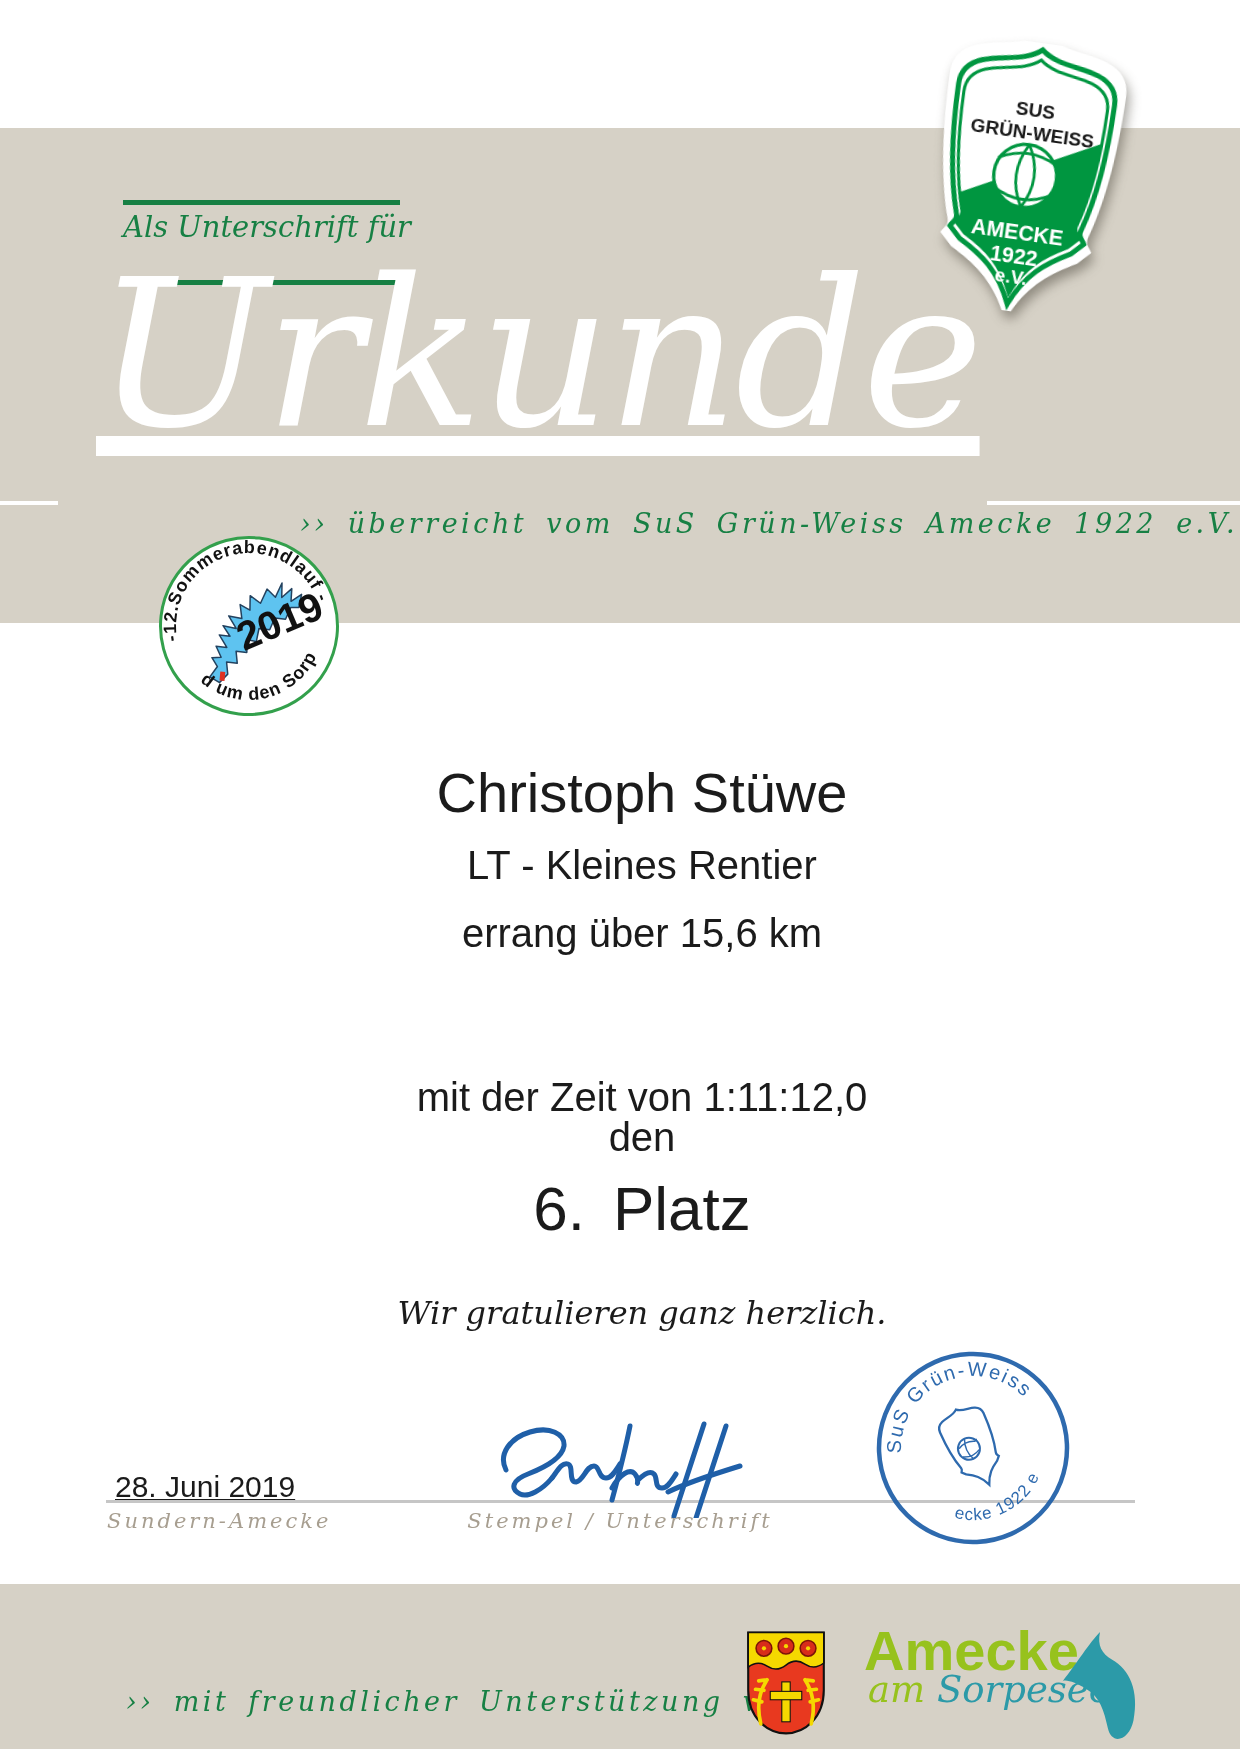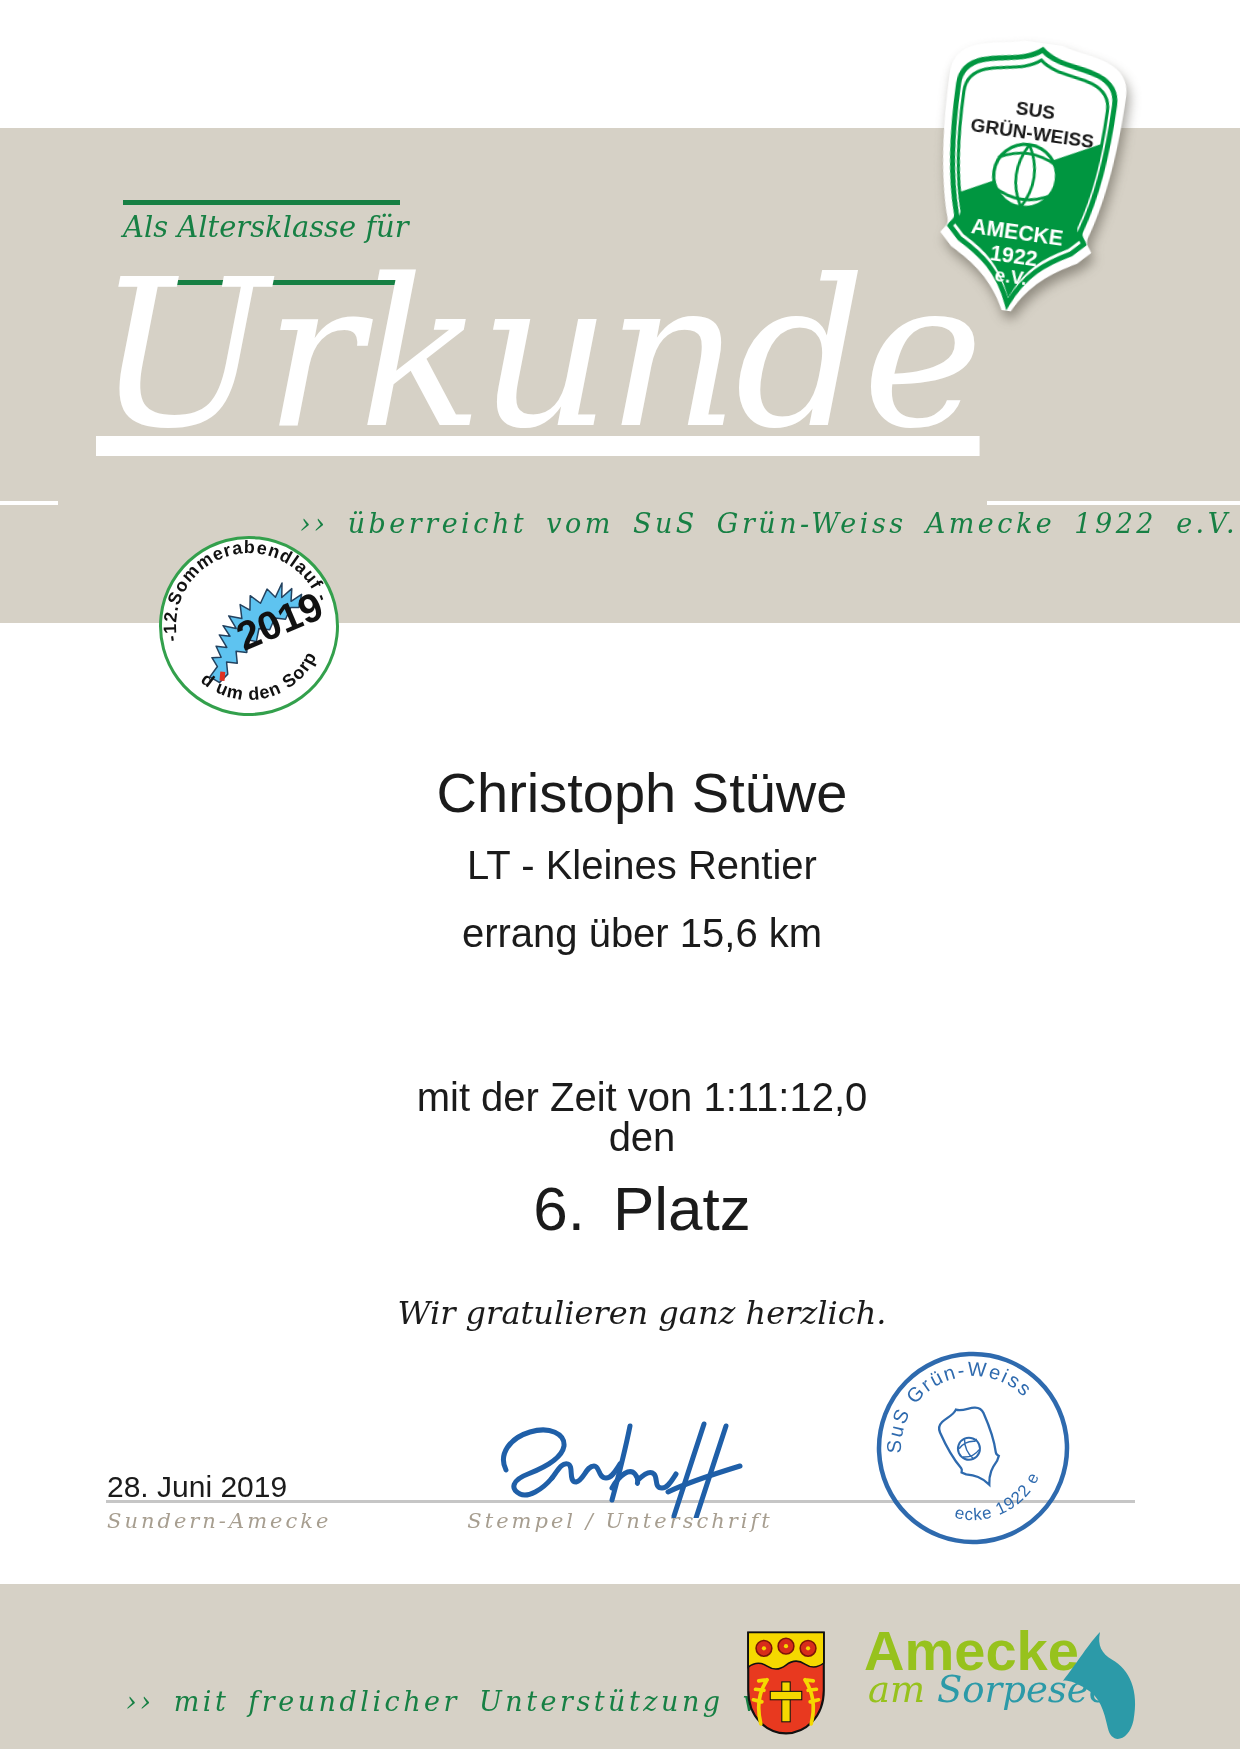--- a/index.html
+++ b/index.html
@@ -35,21 +35,21 @@
 </head>
 <body>
 
 <div class="page">
 
   <div class="abs band" style="top:128px;height:495px;"></div>
   <div class="abs band" style="top:1584px;height:165px;"></div>
 
   <div class="abs grule" style="left:123px;top:200px;width:277px;"></div>
   <div class="abs recognition" style="left:123px;top:211px;">
-    <div>Als Altersklasse für</div>
+    <div>Als Unterschrift für</div>
   </div>
   <div class="abs grule" style="left:123px;top:280px;width:277px;"></div>
 
   <div class="abs title" style="left:96px;top:252px;">Urkunde</div>
   <div class="abs wline" style="left:0;top:501px;width:58px;"></div>
   <div class="abs wline" style="left:987px;top:501px;width:253px;"></div>
 
   <div class="abs green-it" style="left:300px;top:508px;width:787px;text-align:right;">›› überreicht vom SuS Grün-Weiss Amecke 1922 e.V.</div>
 
   <svg class="abs badge-svg" style="left:910px;top:42px;transform:rotate(8deg);" width="230" height="270" viewBox="0 0 200 240">
@@ -98,21 +98,21 @@
   <div class="abs center-line fs-name" style="top:760px;">Christoph Stüwe</div>
   <div class="abs center-line fs-mid" style="top:843px;">LT - Kleines Rentier</div>
   <div class="abs center-line fs-mid" style="top:911px;">errang über 15,6 km</div>
   <div class="abs center-line fs-mid" style="top:1047px;margin-top:28px;">mit der Zeit von 1:11:12,0</div>
   <div class="abs center-line fs-mid" style="top:1115px;">den</div>
   <div class="abs center-line fs-place" style="top:1173px;">
     <span>6.</span><span class="place-gap"></span><span>Platz</span>
   </div>
   <div class="abs center-line congrats" style="top:1294px;">Wir gratulieren ganz herzlich.</div>
 
-  <div class="abs date-txt" style="left:107px;top:1470px;">28. Juni 2019</div>
+  <div class="abs date-txt" style="left:115px;top:1470px;text-decoration:underline;">28. Juni 2019</div>
   <div class="abs greyline" style="left:106px;top:1500px;width:1029px;"></div>
   <div class="abs taupe" style="left:107px;top:1509px;">Sundern-Amecke</div>
   <div class="abs taupe" style="left:420px;top:1509px;width:400px;text-align:center;">Stempel / Unterschrift</div>
 
   <svg class="abs" style="left:488px;top:1418px;" width="290" height="100" viewBox="0 0 290 100">
     <g fill="none" stroke="#1f5fa8" stroke-width="5" stroke-linecap="round" stroke-linejoin="round">
       <path d="M64,60 C54,72 40,80 32,76 C22,71 24,62 40,56 C58,49 74,40 76,28 C77,16 62,8 42,14 C22,20 10,36 18,52"></path>
       <path d="M64,60 C70,52 74,44 80,46 C86,48 80,64 88,64 C96,62 98,48 106,48 C112,48 110,60 118,60 C124,60 128,52 132,46"></path>
       <path d="M142,8 C138,28 130,60 124,82"></path>
       <path d="M124,70 C132,56 142,50 147,56 C152,62 148,70 150,62 C156,56 162,52 166,56 C170,60 166,70 174,70 C180,70 184,62 188,56"></path>

